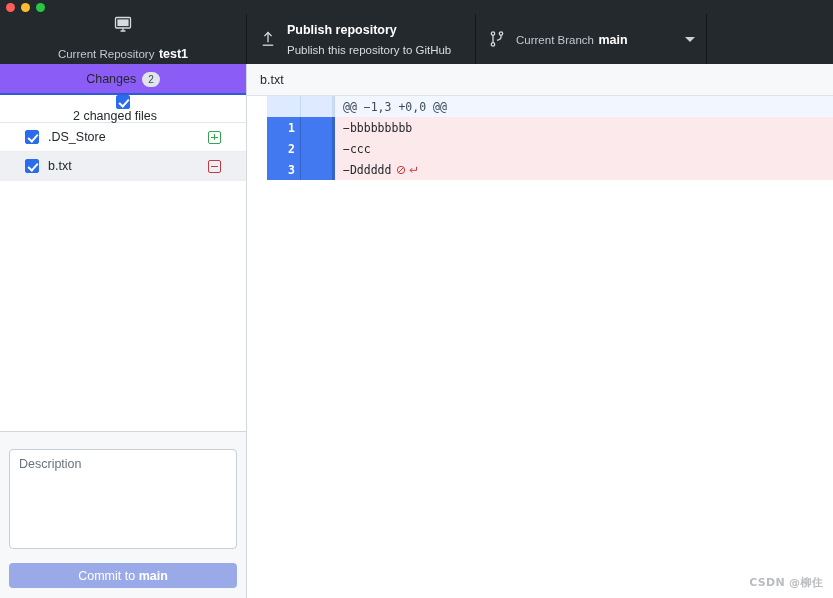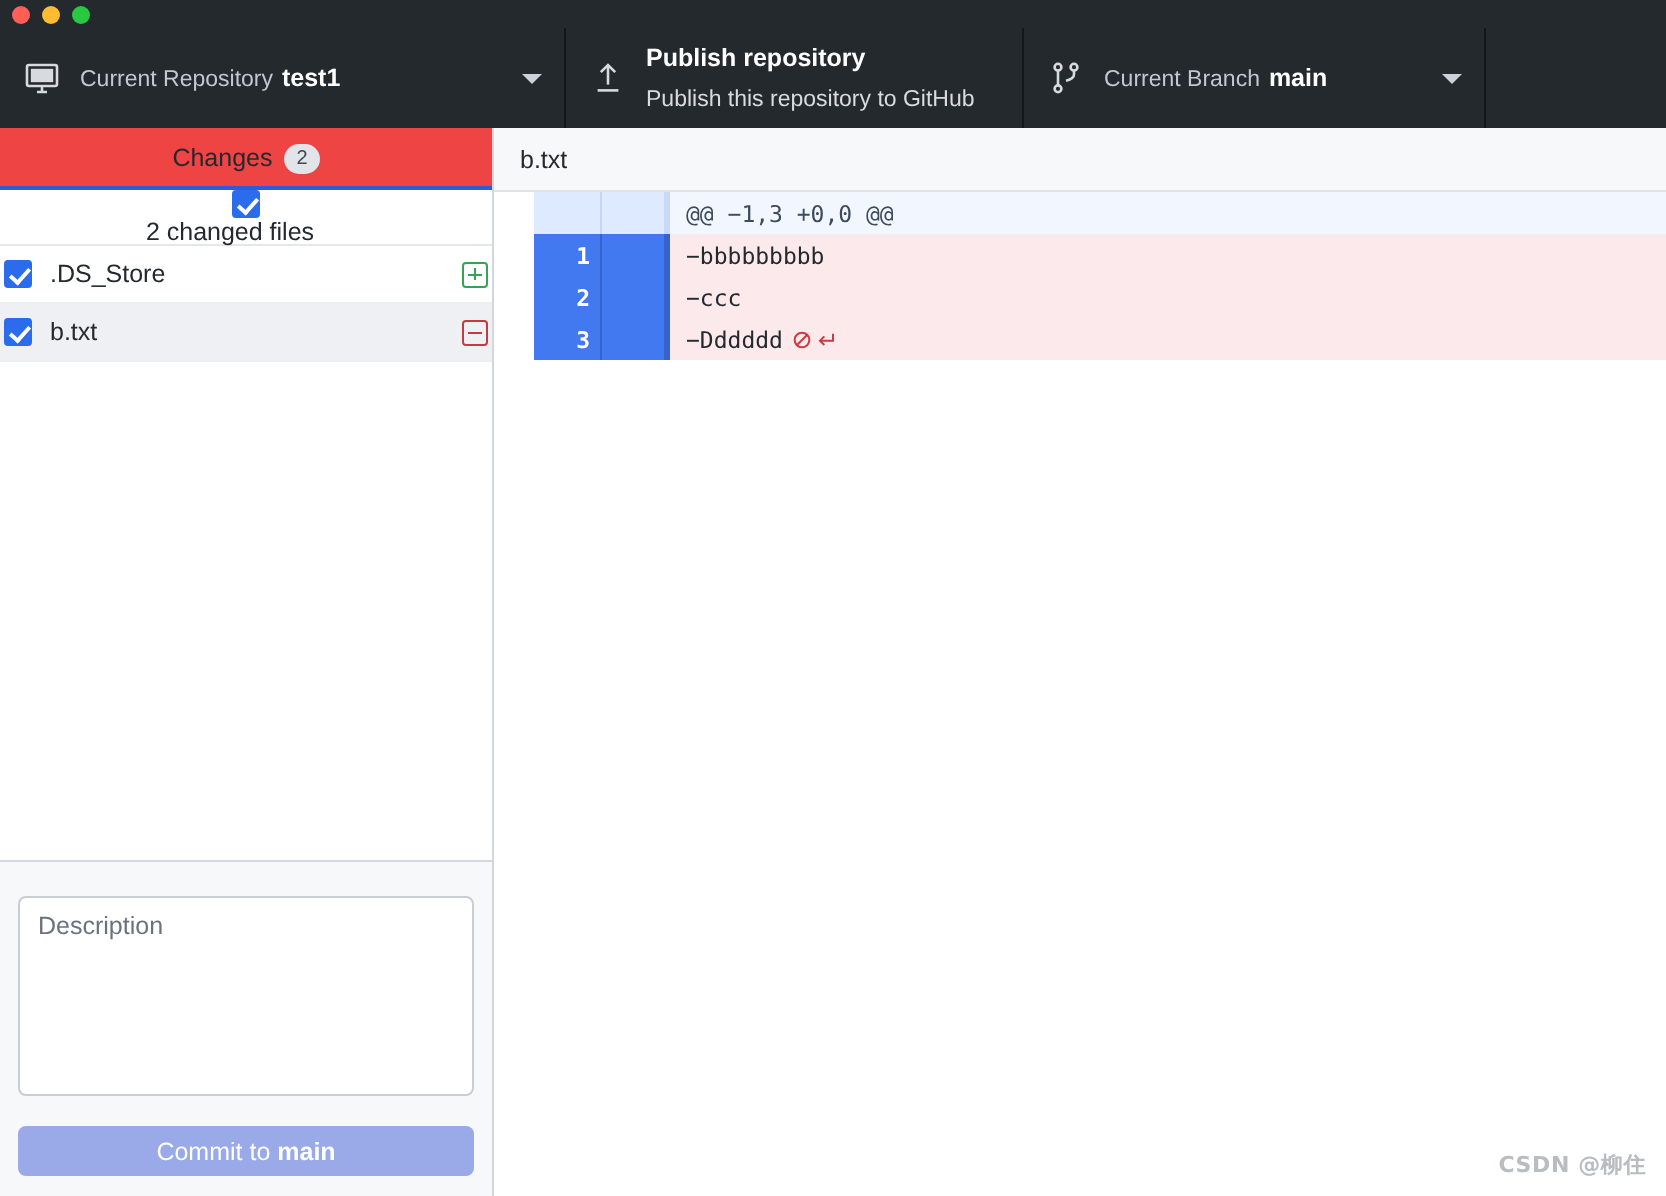--- a/index.html
+++ b/index.html
@@ -33,21 +33,21 @@
     color: #fff;
   }
   .tb-sec {
     display: flex;
     align-items: center;
     gap: 9px;
     padding: 0 11px;
     border-right: 1px solid #14171a;
     position: relative;
   }
-  #tb-repo { width: 283px; }
+  #tb-repo { width: 247px; flex-direction: column; }
   #tb-branch { width: 231px; }
   #tb-publish { width: 229px; }
   #tb-rest { flex: 1; border-right: none; }
   .tb-icon { width: 20px; height: 20px; flex: 0 0 20px; color: #d7dbe0; }
   .tb-icon svg { display: block; width: 20px; height: 20px; }
   .tb-text { flex: 1; min-width: 0; line-height: 1.25; }
   .tb-top {
     font-size: 11.5px;
     color: #c2c8cf;
     white-space: nowrap;
@@ -96,21 +96,21 @@
     justify-content: center;
     gap: 6px;
     font-size: 12.5px;
     color: #24292e;
     background: #f3f4f6;
     border-right: 1px solid #d8dce0;
     position: relative;
     cursor: default;
   }
   .tab:last-child { border-right: none; }
-  .tab.active { background: #ef4444; }
+  .tab.active { background: #8b5cf6; }
   .tab.active::after {
     content: "";
     position: absolute;
     left: 0; right: 0; bottom: -1px;
     height: 2px;
     background: #2b5cd9;
   }
   .badge {
     background: #e1e4e8;
     color: #44494e;
@@ -150,21 +150,21 @@
     border-width: 0 2px 2px 0;
     transform: rotate(42deg);
   }
 
   #file-list { flex: 1; overflow: hidden; background: #ffffff; }
   .file-row {
     height: 29px;
     display: flex;
     align-items: center;
     gap: 9px;
-    padding: 0 2px;
+    padding: 0 25px;
     font-size: 12.5px;
     color: #24292e;
     border-bottom: 1px solid #eceff2;
     cursor: default;
   }
   .file-row.selected { background: #eef0f3; }
   .file-name { flex: 1; white-space: nowrap; overflow: hidden; text-overflow: ellipsis; }
   .status-box {
     width: 13px; height: 13px;
     flex: 0 0 13px;

